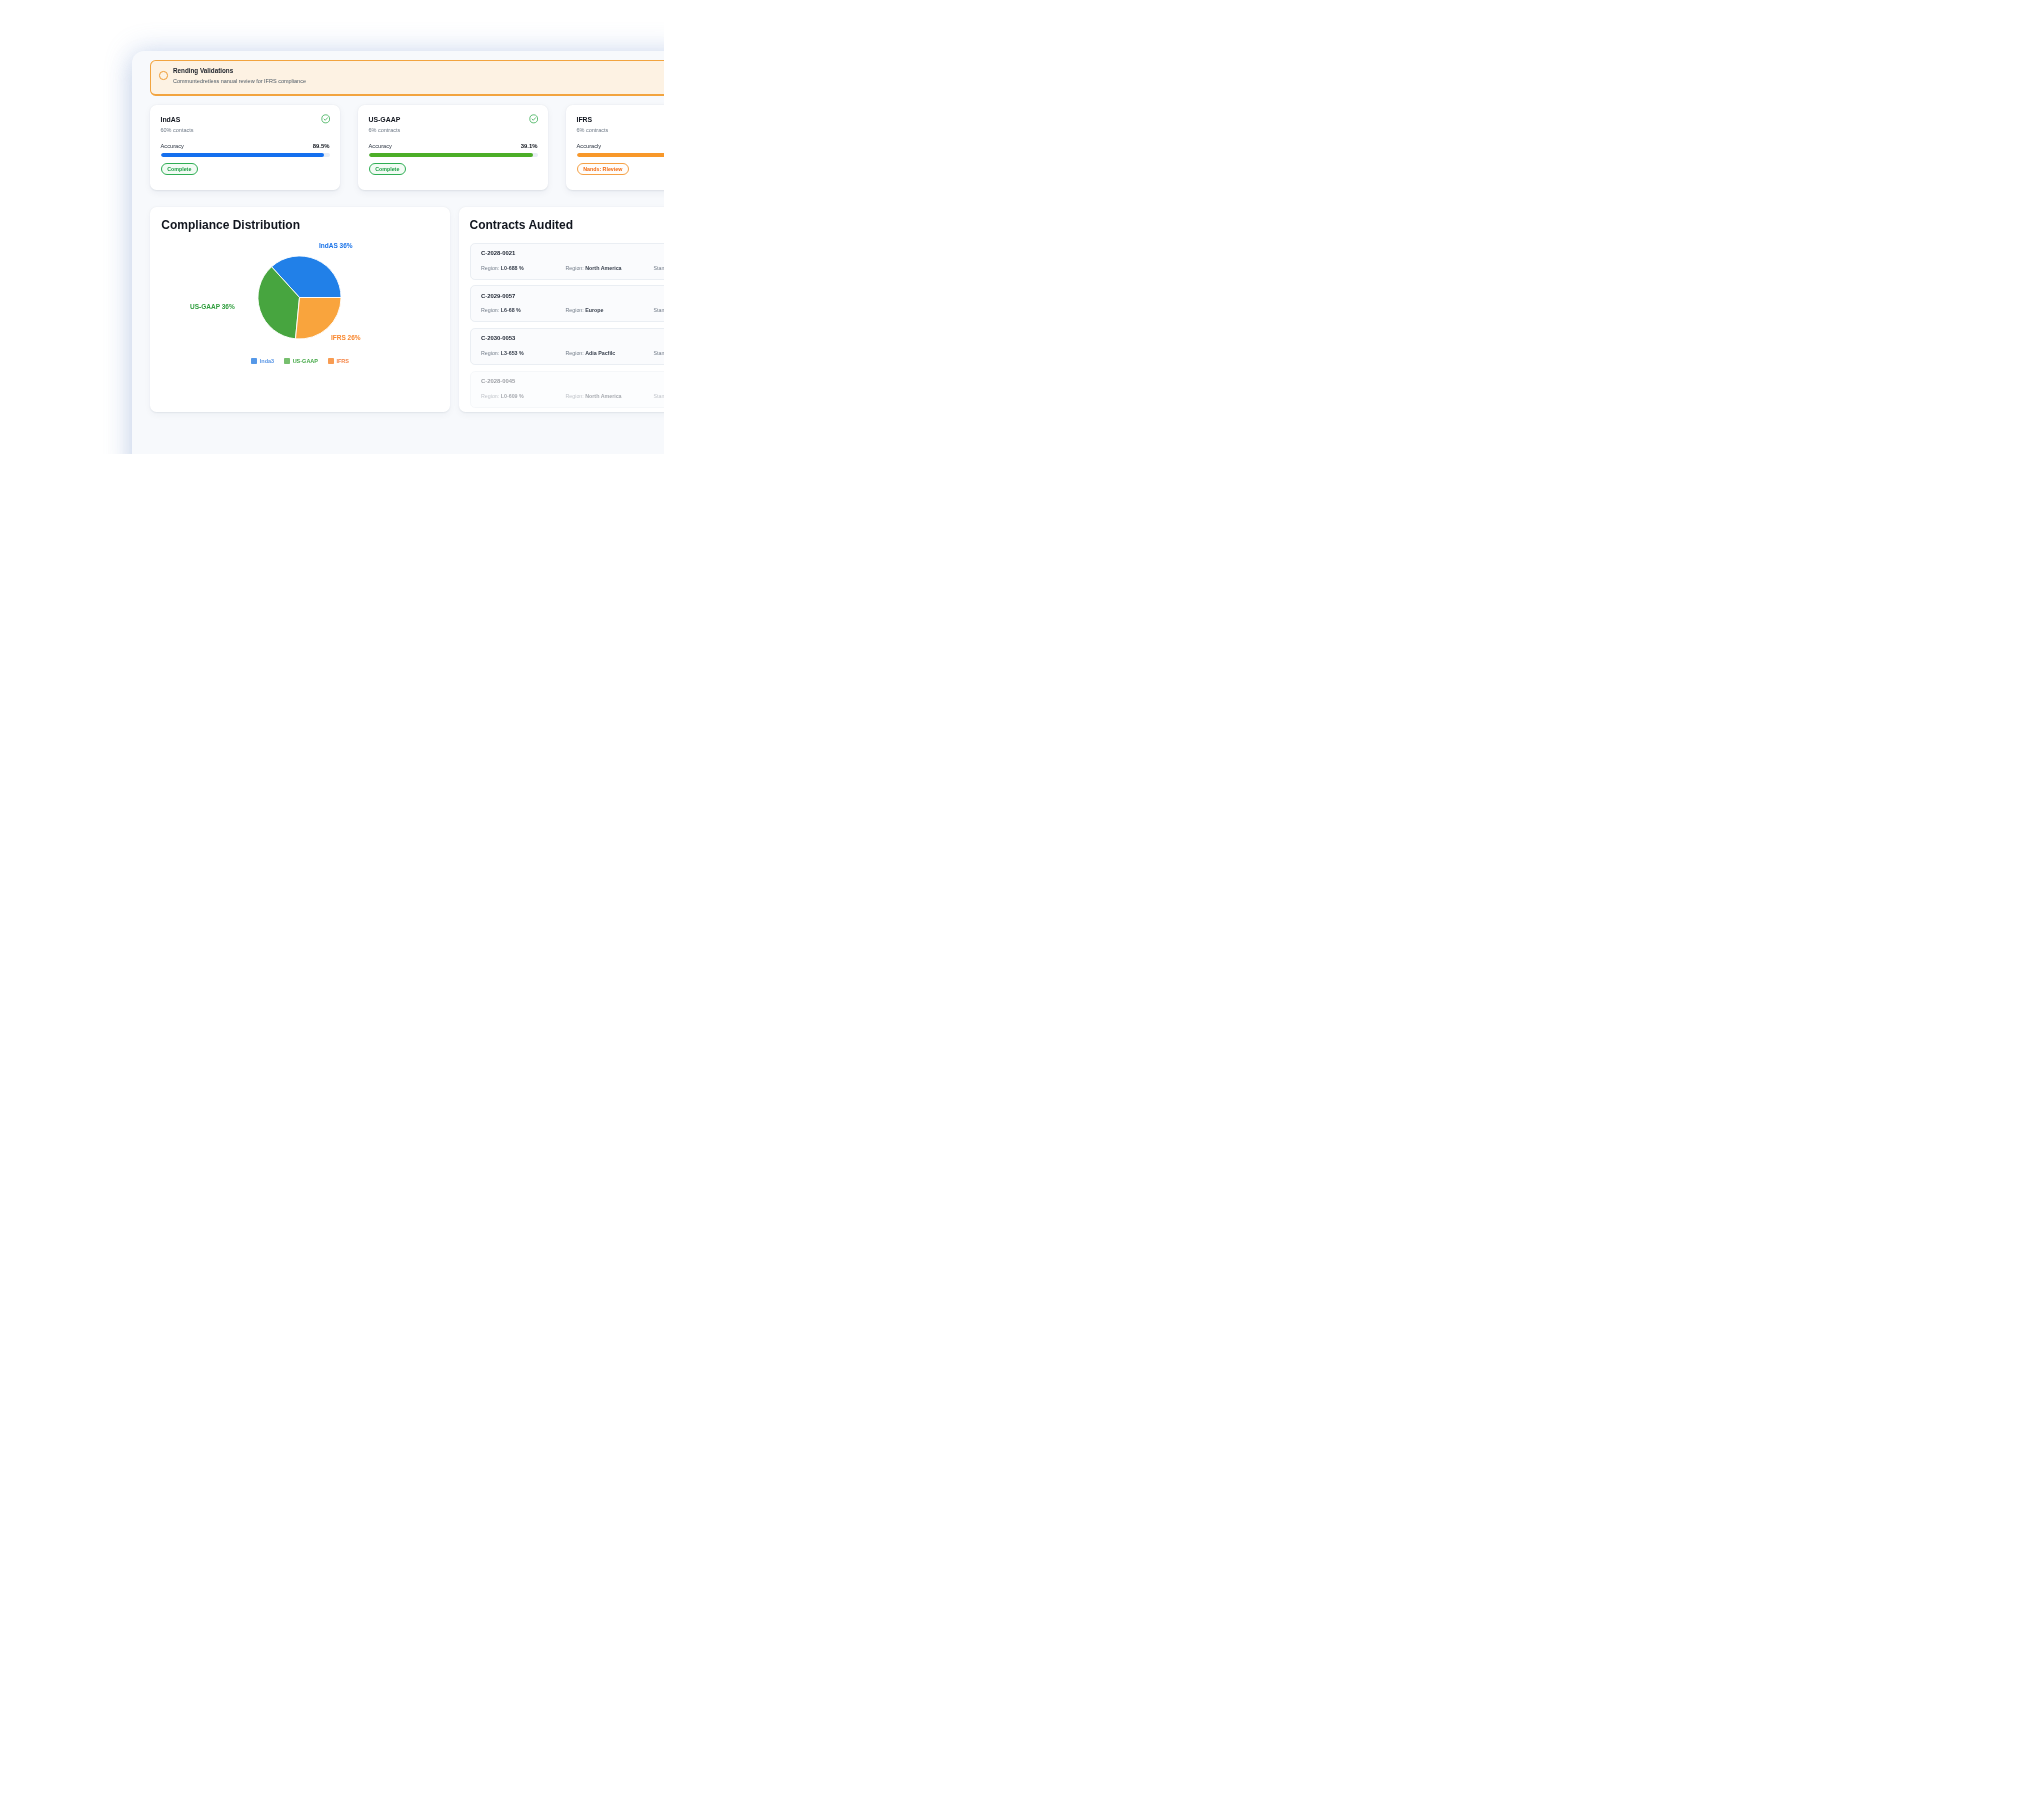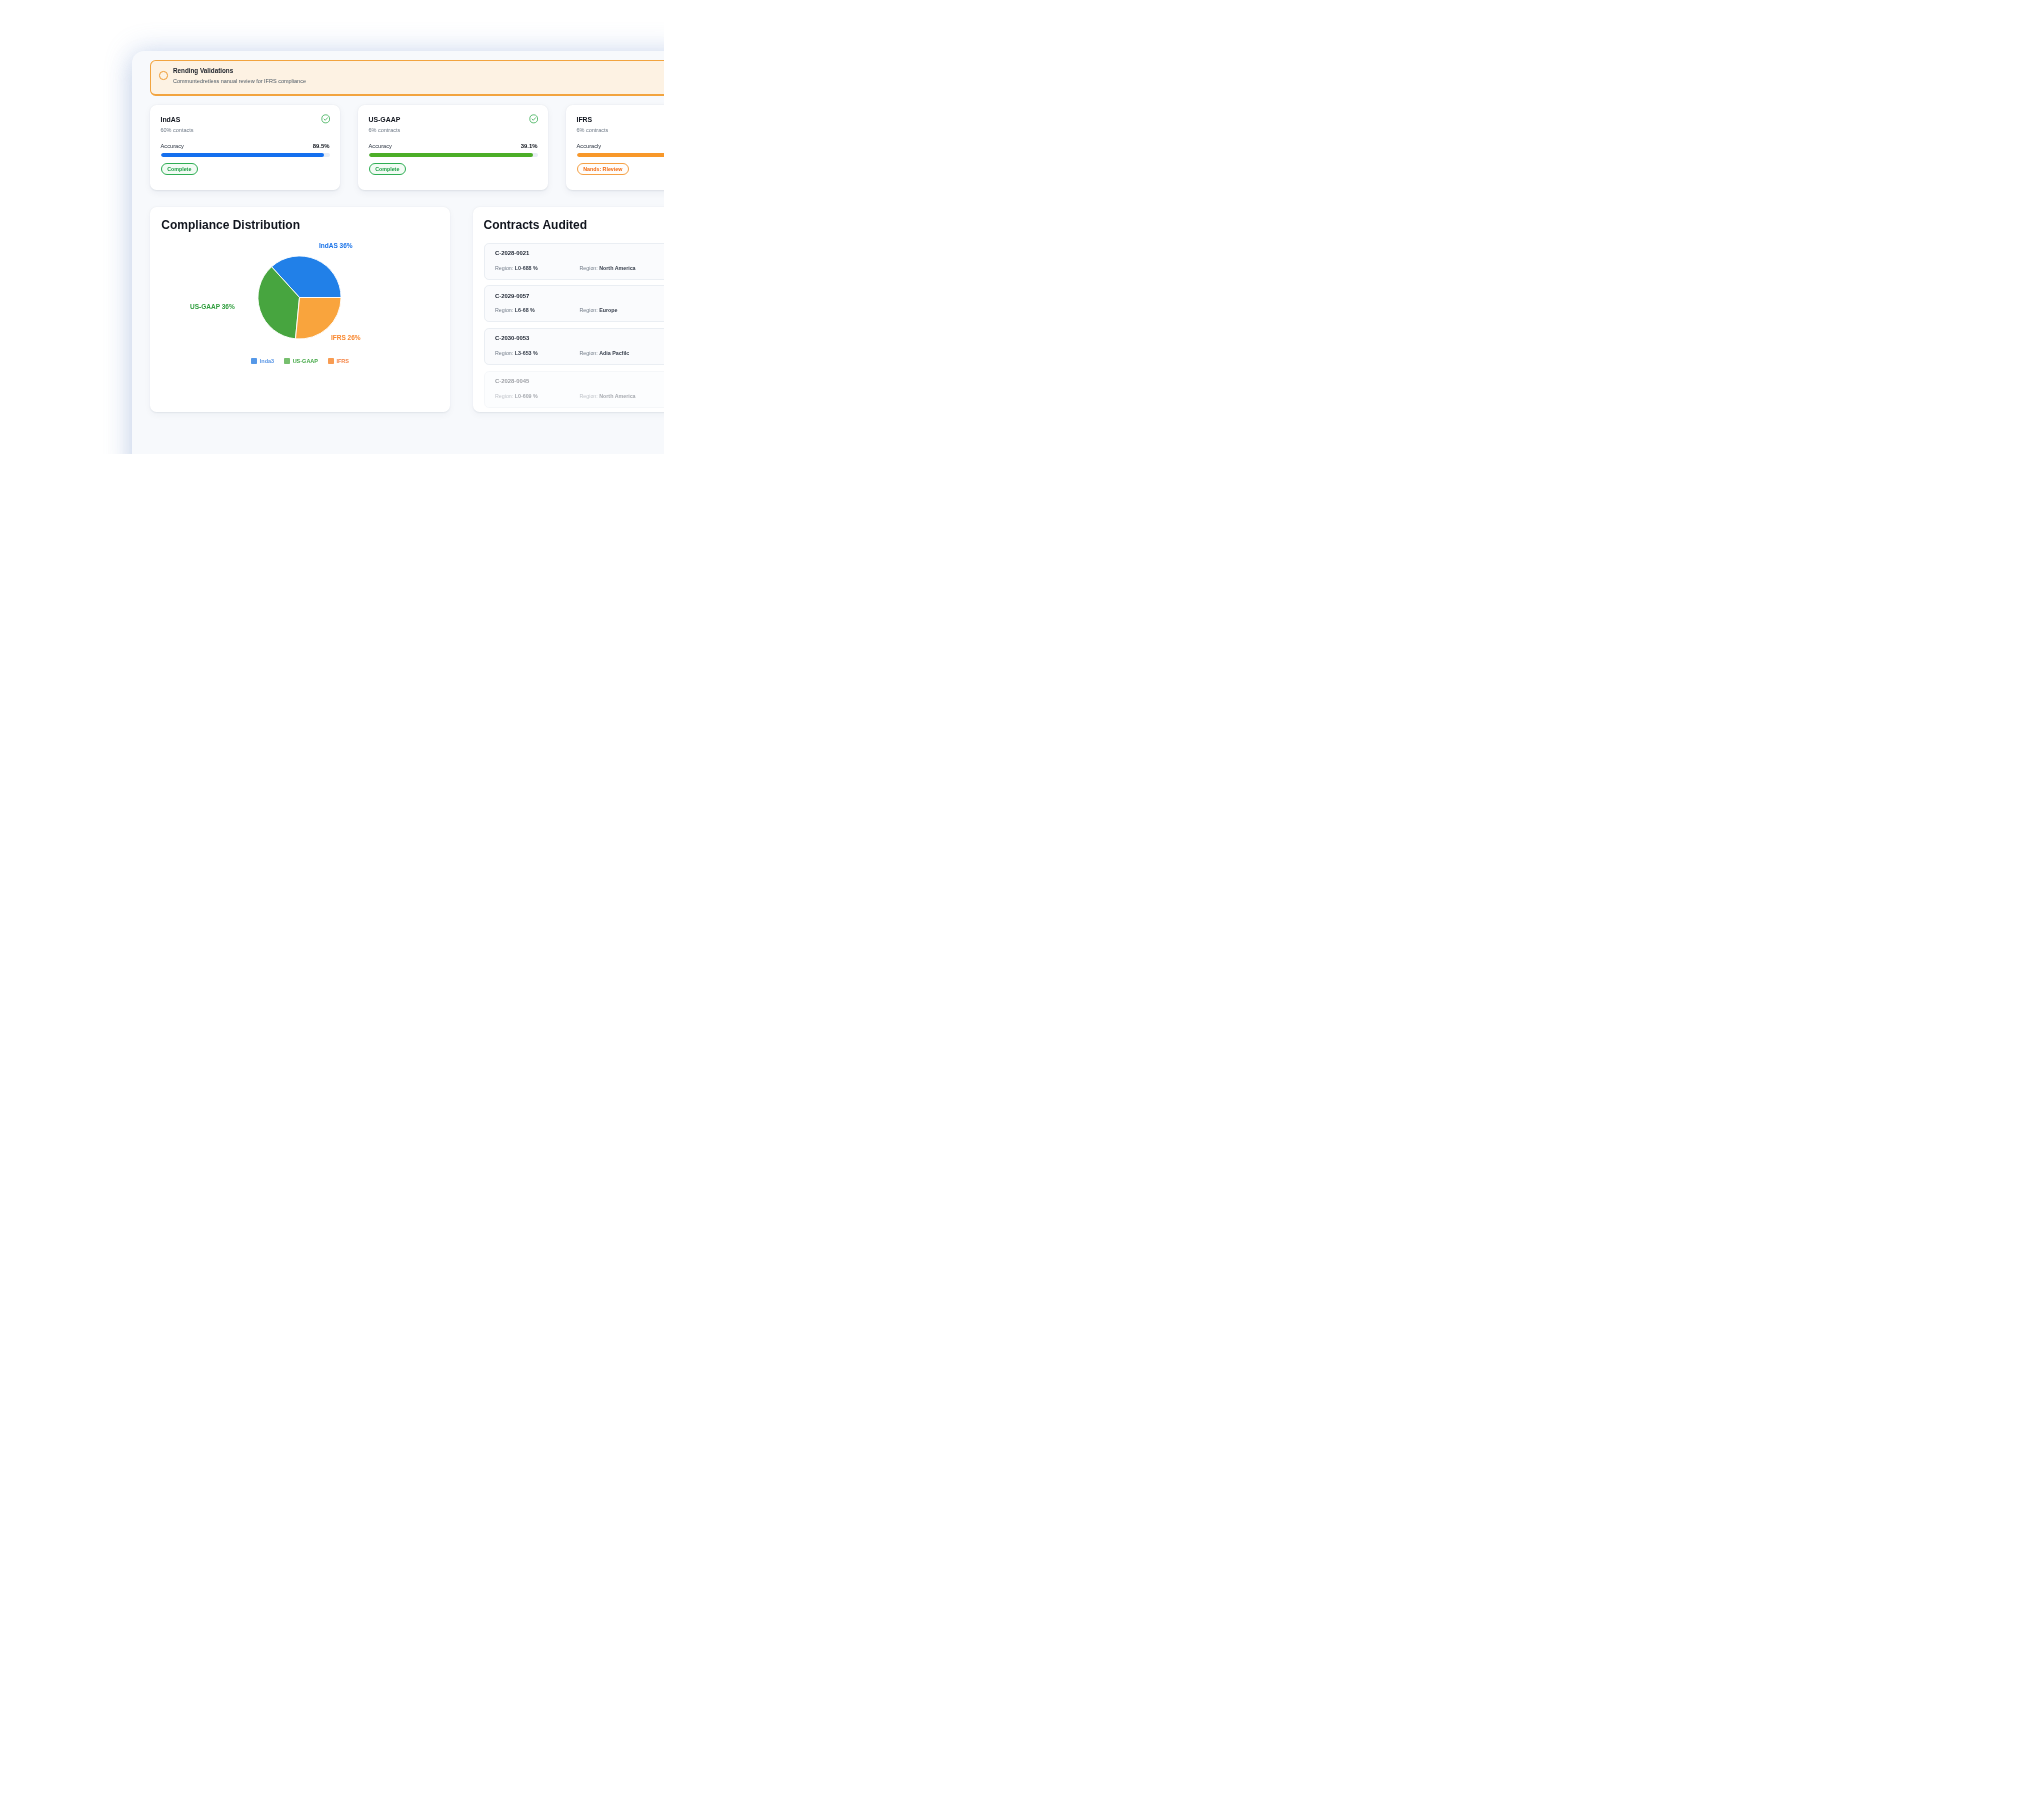--- a/index.html
+++ b/index.html
@@ -74,21 +74,21 @@
   .callout.usgaap { left:40px;  top:96px; }
   .callout.ifrs   { left:181px; top:127px; }
   .legend {
     position:absolute; left:0; right:0; top:151px;
     display:flex; justify-content:center; gap:9.7px; align-items:center;
   }
   .legend-item { display:flex; align-items:center; gap:2.8px; font-size:5.5px; font-weight:600; }
   .legend-swatch { width:6px; height:6px; border-radius:0.8px; display:inline-block; }
 
   
-  .contracts { left:473px; width:235px; height:205px; padding:10.5px 10.5px 10.5px 10.5px; }
+  .contracts { left:459px; width:235px; height:205px; padding:10.5px 10.5px 10.5px 10.5px; }
   .rows { margin-top:11px; display:flex; flex-direction:column; gap:5.7px; }
   .c-row {
     position:relative; height:37px; background:#fafbfd;
     border:0.4px solid #eaeef3; border-radius:4.9px; cursor:pointer;
   }
   .c-row .cid { position:absolute; left:10.5px; top:6.5px; font-size:5.9px; font-weight:700; color:#1e2532; }
   .c-meta { position:absolute; top:21px; font-size:5.3px; color:#727c89; white-space:nowrap; }
   .c-meta b { color:#39414e; font-weight:700; }
   .c-meta.m1 { left:10.5px; } .c-meta.m2 { left:95px; } .c-meta.m3 { left:183px; }
   .c-row.faded { opacity:.45; }

